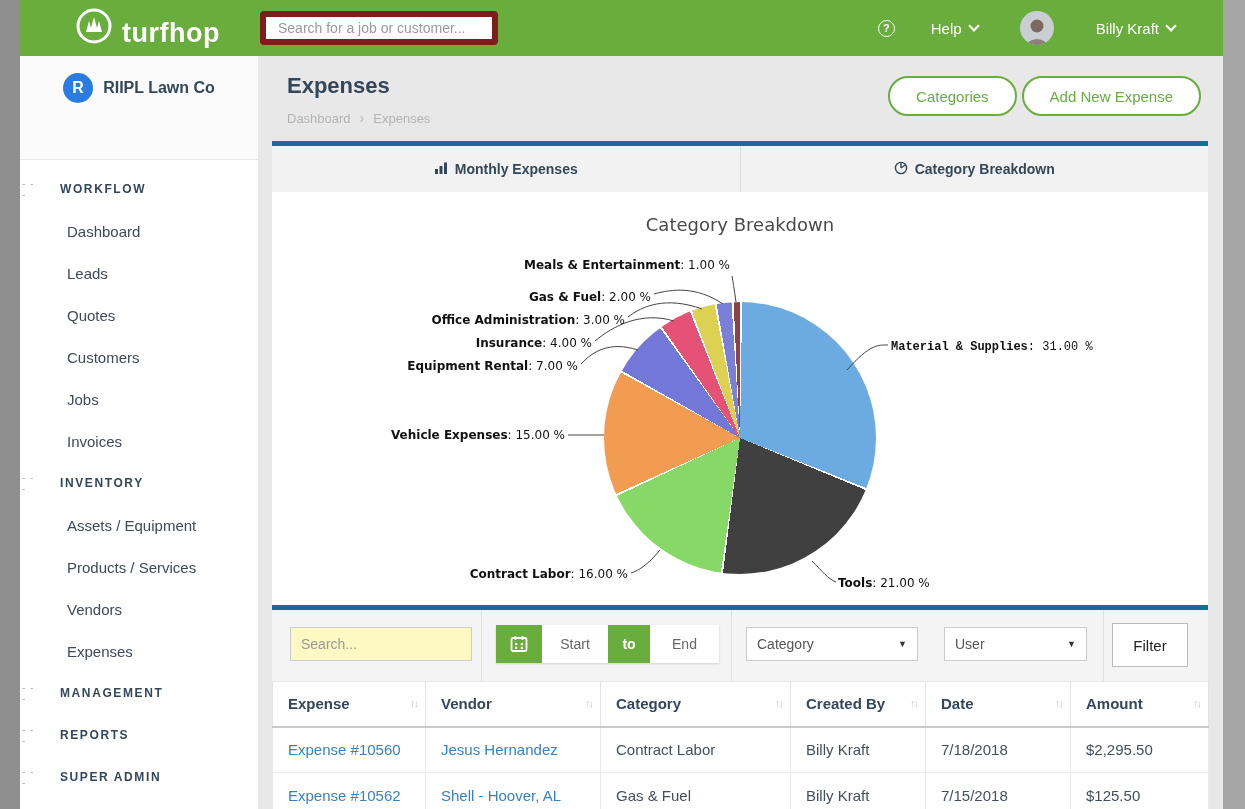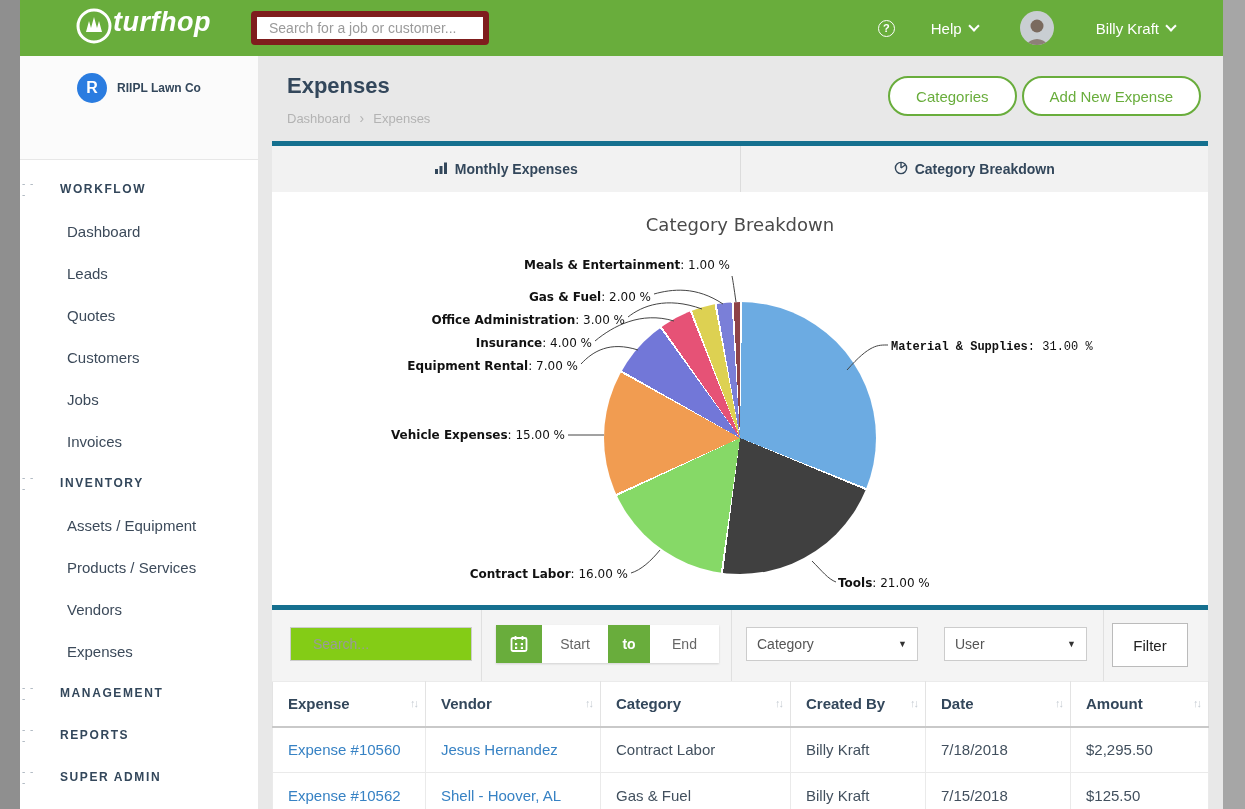--- a/index.html
+++ b/index.html
@@ -7,21 +7,21 @@
   body { font-family:"Liberation Sans","DejaVu Sans",sans-serif; }
   .page { position:relative; width:1245px; height:809px; background:#e8e8e8; overflow:hidden; }
 
   
   .gutter-left  { position:absolute; left:0; top:0; width:20px; height:809px; background:#8f8f8f; }
   .gutter-right { position:absolute; right:0; top:0; width:22px; height:809px; background:#a6a6a6; }
 
   
   .header { position:absolute; left:20px; top:0; width:1203px; height:56px; background:#69ad3c;
             display:flex; align-items:center; color:#fff; }
-  .brand { display:flex; align-items:flex-start; margin-left:55px;font-style:italic; }
+  .brand { display:flex; align-items:flex-end; gap:9px; margin-left:55px; }
   .brand-name { font-size:27px; font-weight:bold; letter-spacing:.5px; }
   .hdr-search { margin-left:40px; width:238px; height:34px; border:6px solid #7f1d1d; border-radius:4px;
                 padding:0 12px; font-size:14px; color:#444; outline:none; }
   .hdr-search::placeholder { color:#9a9a9a; }
   .hdr-right { margin-left:auto; display:flex; align-items:center; gap:14px; margin-right:48px; }
   .help-group { display:flex; align-items:center; gap:8px; cursor:pointer; margin-right:28px; }
   .qmark { width:17px; height:17px; border:1.5px solid #fff; border-radius:50%; font-size:11px; font-weight:bold;
            display:flex; align-items:center; justify-content:center; }
   .hdr-label { font-size:15px;margin-left:28px; }
   .chev { width:8px; height:8px; border-right:2px solid #fff; border-bottom:2px solid #fff;
@@ -29,21 +29,21 @@
   .avatar { width:34px; height:34px; border-radius:50%; background:#c9ced2; overflow:hidden; position:relative; }
   .avatar svg { position:absolute; left:0; top:2px; }
 
   
   .sidebar { position:absolute; left:20px; top:56px; width:238px; height:753px; background:#fff; }
   .side-top { height:104px; background:#fbfbfb; border-bottom:1px solid #e7e7e7;
               display:flex; flex-direction:column; align-items:center; }
   .company-row { display:flex; align-items:center; gap:10px; margin-top:17px; }
   .company-logo { width:30px; height:30px; border-radius:50%; background:#2a7ce0; color:#fff;
                   font-size:16px; font-weight:bold; display:flex; align-items:center; justify-content:center; }
-  .company-name { font-size:12px; font-weight:bold; color:#33475b; }
+  .company-name { font-size:16px; font-weight:bold; color:#33475b; }
   .loc-pill { margin-top:12px; width:194px; height:26px; border-radius:13px; background:#f0f0f0;
               border:1px solid #e2e2e2; display:flex; align-items:center; justify-content:center; gap:8px;
               font-size:13px; color:#33475b; cursor:pointer; }
   .chev-dark { width:7px; height:7px; border-right:1.5px solid #5a6b7d; border-bottom:1.5px solid #5a6b7d;
                transform:rotate(45deg); margin-top:-3px; }
   .nav { padding-top:8px; }
   .nav-section { display:flex; align-items:center; height:42px; }
   .dash-icon { color:#a9b3bd; font-size:10px; letter-spacing:1px; width:20px; margin-left:2px; }
   .nav-section-label { font-size:12px; font-weight:bold; letter-spacing:1.6px; color:#33475b; margin-left:18px; }
   .nav-item { display:flex; align-items:center; height:42px; padding-left:47px; font-size:15px;
@@ -83,21 +83,21 @@
   .lbl-equipment { right:630px; top:165px; }
   .lbl-material  { left:619px;  top:146px;font-family:Liberation Mono, monospace; }
   .lbl-vehicle   { right:643px; top:234px; }
   .lbl-contract  { right:580px; top:373px; }
   .lbl-tools     { left:566px;  top:382px; }
 
   
   .filter-bar { position:relative; height:71px; background:#f4f4f4; }
   .f-divider { position:absolute; top:0; width:1px; height:71px; background:#e0e0e0; }
   .f-search { position:absolute; left:18px; top:17px; width:182px; height:34px; border:1px solid #ccc;
-              padding:0 22px; font-size:14px; color:#444; background:#84cc16; outline:none; }
+              padding:0 10px; font-size:14px; color:#444; background:#fef9c3; outline:none; }
   .f-search::placeholder { color:#9a9a9a; }
   .date-group { position:absolute; left:224px; top:15px; height:38px; display:flex;
                 box-shadow:0 1px 2px rgba(0,0,0,.15); }
   .date-addon { width:46px; background:#69ad3c; display:flex; align-items:center; justify-content:center; cursor:pointer; }
   .date-input { width:66px; border:none; background:#fff; text-align:center; font-size:14px; color:#555; outline:none; }
   .date-input::placeholder { color:#666; }
   .date-to { width:42px; background:#69ad3c; color:#fff; font-size:14px; font-weight:bold;
              display:flex; align-items:center; justify-content:center; }
   .date-end { width:69px; }
   .f-select { position:absolute; top:17px; height:34px; background:#fff; border:1px solid #ccc;

